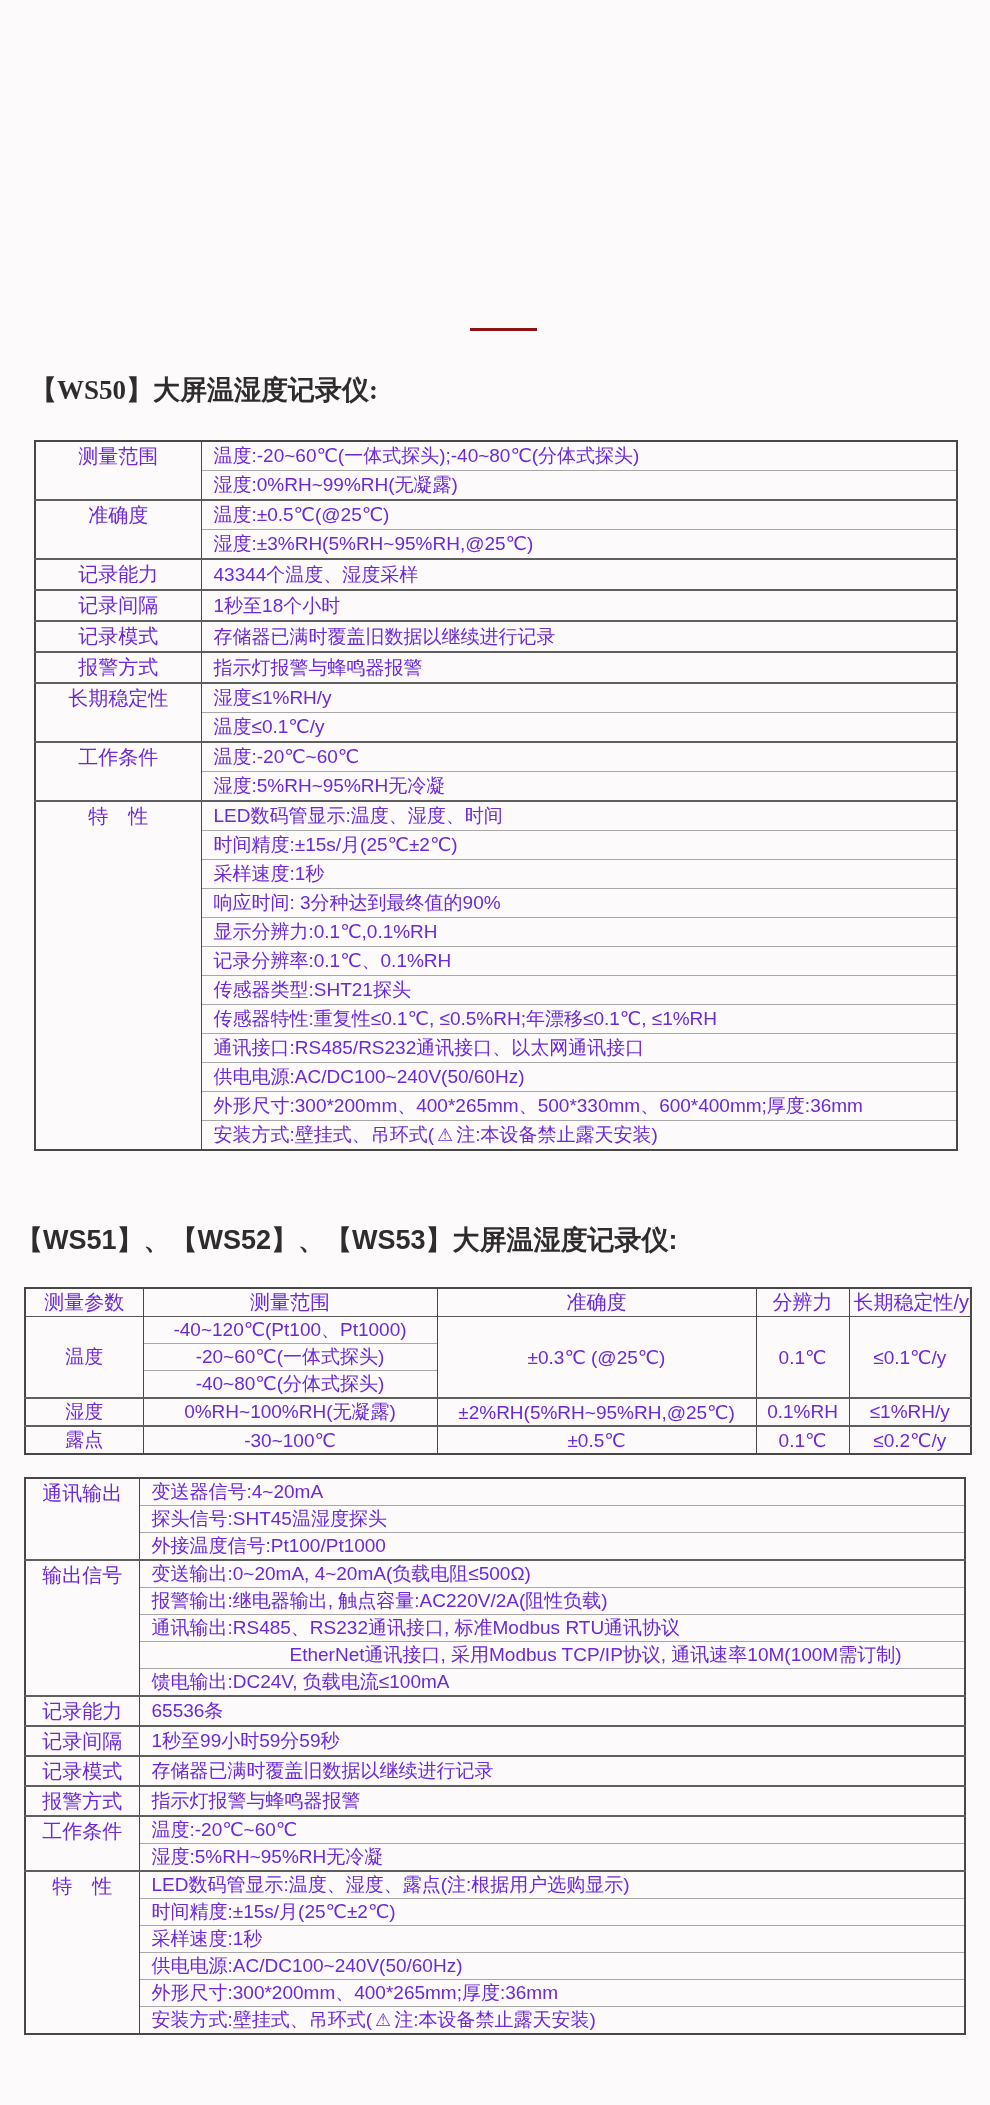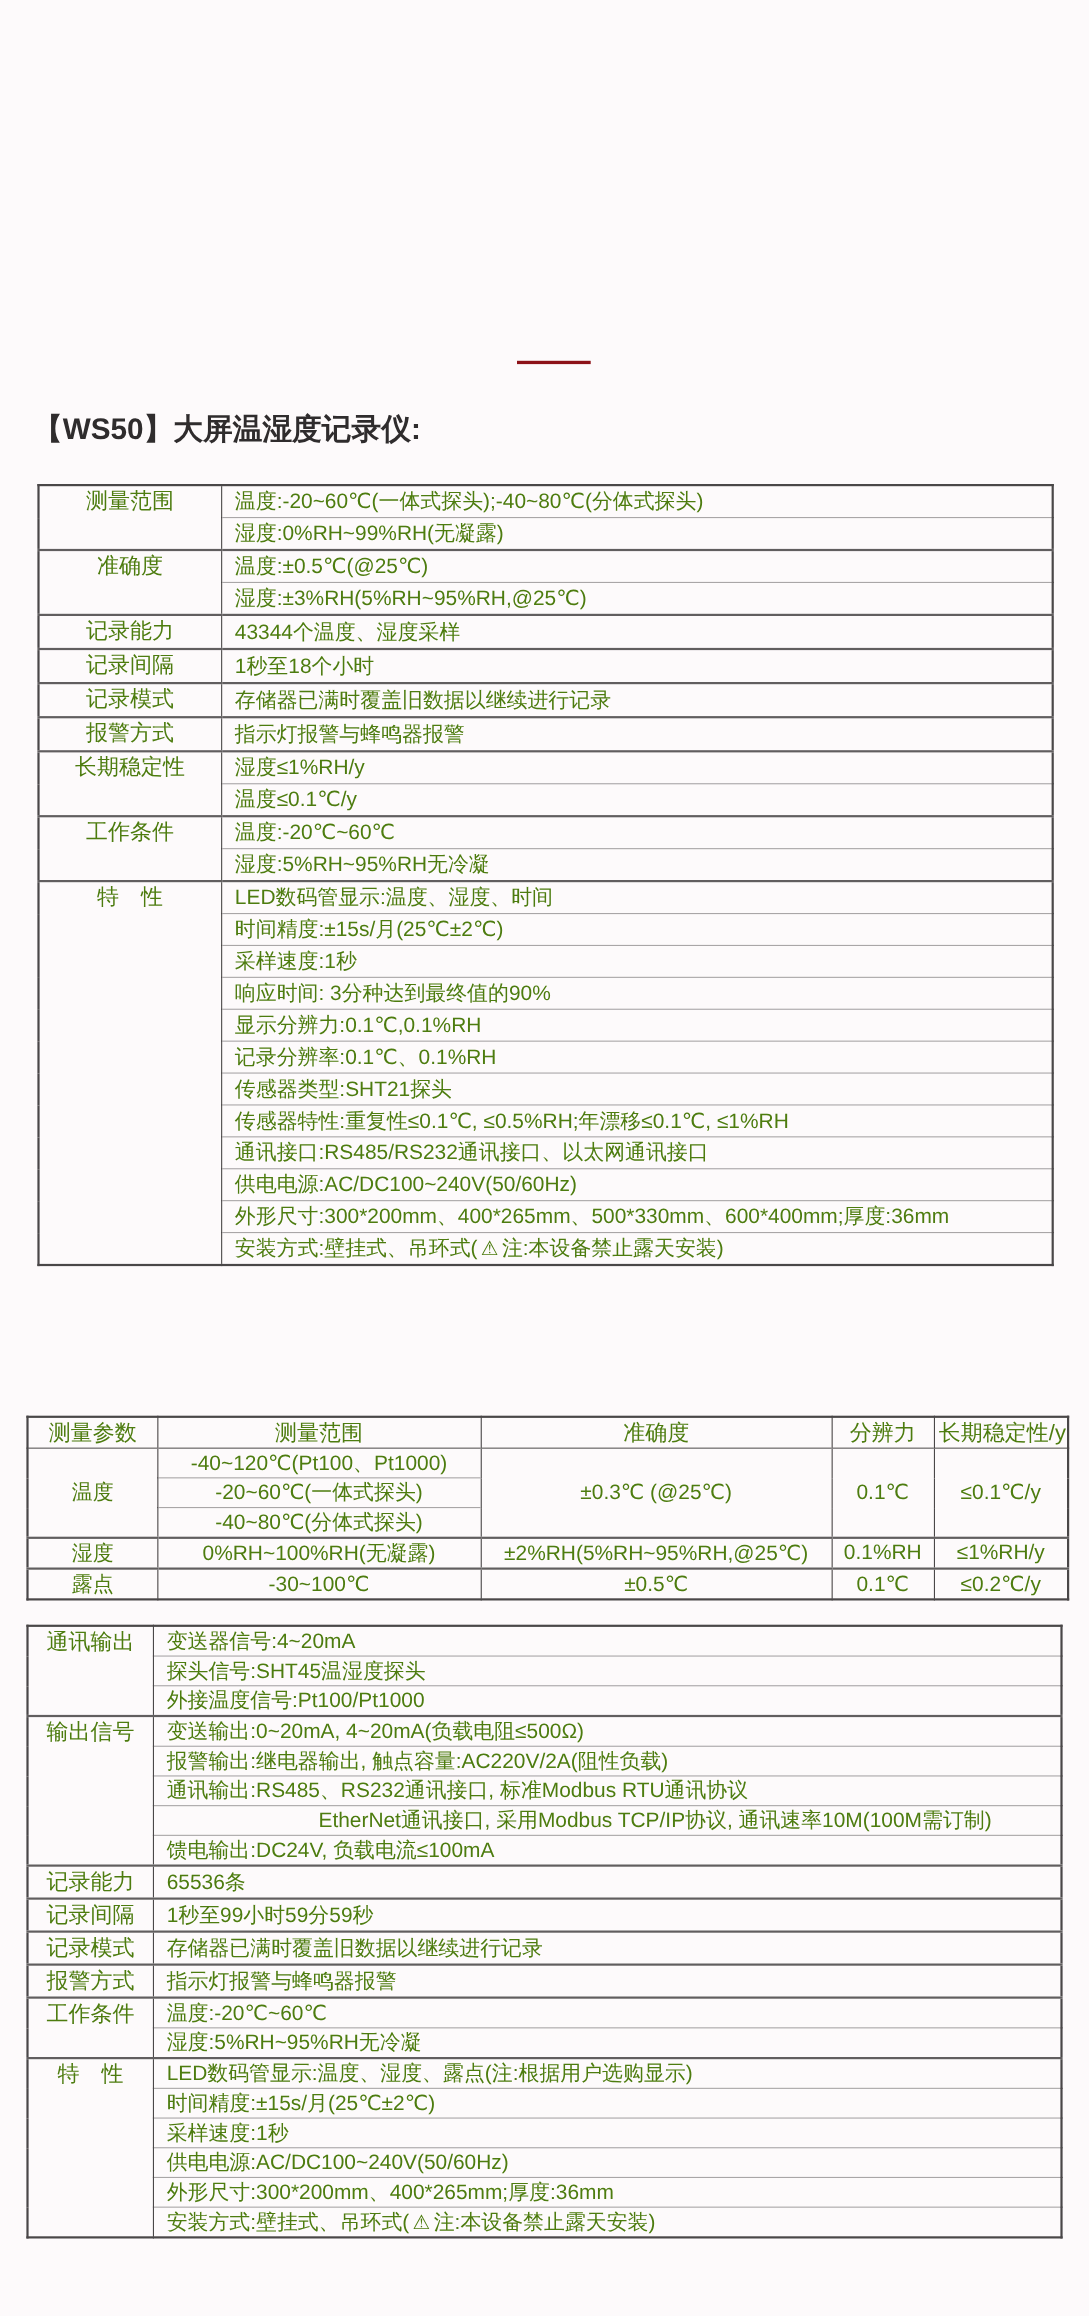--- a/index.html
+++ b/index.html
@@ -4,25 +4,25 @@
 <style>
   html,body{margin:0;padding:0;background:#fdfafb;}
   .page{position:relative;width:990px;height:2105px;background:#fdfafb;
         font-family:"Liberation Sans","DejaVu Sans",sans-serif;color:#3a3738;overflow:hidden;}
 
   .title{position:absolute;top:130px;left:0;width:100%;text-align:center;
          font-size:110px;font-weight:900;letter-spacing:6px;line-height:1.05;color:#2c292a;}
   .divider{position:absolute;top:328px;left:470px;width:67px;height:3px;background:#8d1218;}
 
   .sec-h{position:absolute;font-size:27px;font-weight:700;color:#2f2c2d;white-space:nowrap;}
-  .h-ws50{top:372px;left:30px;}
+  .h-ws50{top:372px;left:30px;font-family:Liberation Serif, serif;}
   .h-ws51{top:1222px;left:16px;}
 
   table{border-collapse:collapse;table-layout:fixed;}
-  table.spec{border:2px solid #4a4748;font-size:19px;color:#4d7c0f;background:#fdfafb;padding-left:15px;}
+  table.spec{border:2px solid #4a4748;font-size:19px;color:#6d28d9;background:#fdfafb;padding-left:15px;}
   .spec td,.spec th{overflow:hidden;white-space:nowrap;font-weight:400;}
 
   .t1{position:absolute;top:440px;left:34px;width:924px;}
   .t2{position:absolute;top:1287px;left:24px;width:946px;border-radius:24px;}
   .t3{position:absolute;top:1477px;left:24px;width:942px;}
 
   .t1 td{height:28px;}
   .t3 td{height:26px;}
   .t2 td,.t2 th{height:26px;}
 
@@ -135,20 +135,21 @@
         </tr>
       <tr class="s">
           <td class="val">外形尺寸:300*200mm、400*265mm、500*330mm、600*400mm;厚度:36mm</td>
         </tr>
       <tr class="s">
           <td class="val"><span>安装方式:壁挂式、吊环式(</span><span class="warn">⚠</span><span>注:本设备禁止露天安装)</span></td>
         </tr>
     </tbody>
   </table>
 
+  <div class="sec-h h-ws51">【WS51】、【WS52】、【WS53】大屏温湿度记录仪:</div>
 
   <table class="spec t2">
     <colgroup>
         <col style="width:118px">
         <col style="width:294px">
         <col style="width:319px">
         <col style="width:93px">
         <col style="width:122px">
       </colgroup>
     <tbody>

